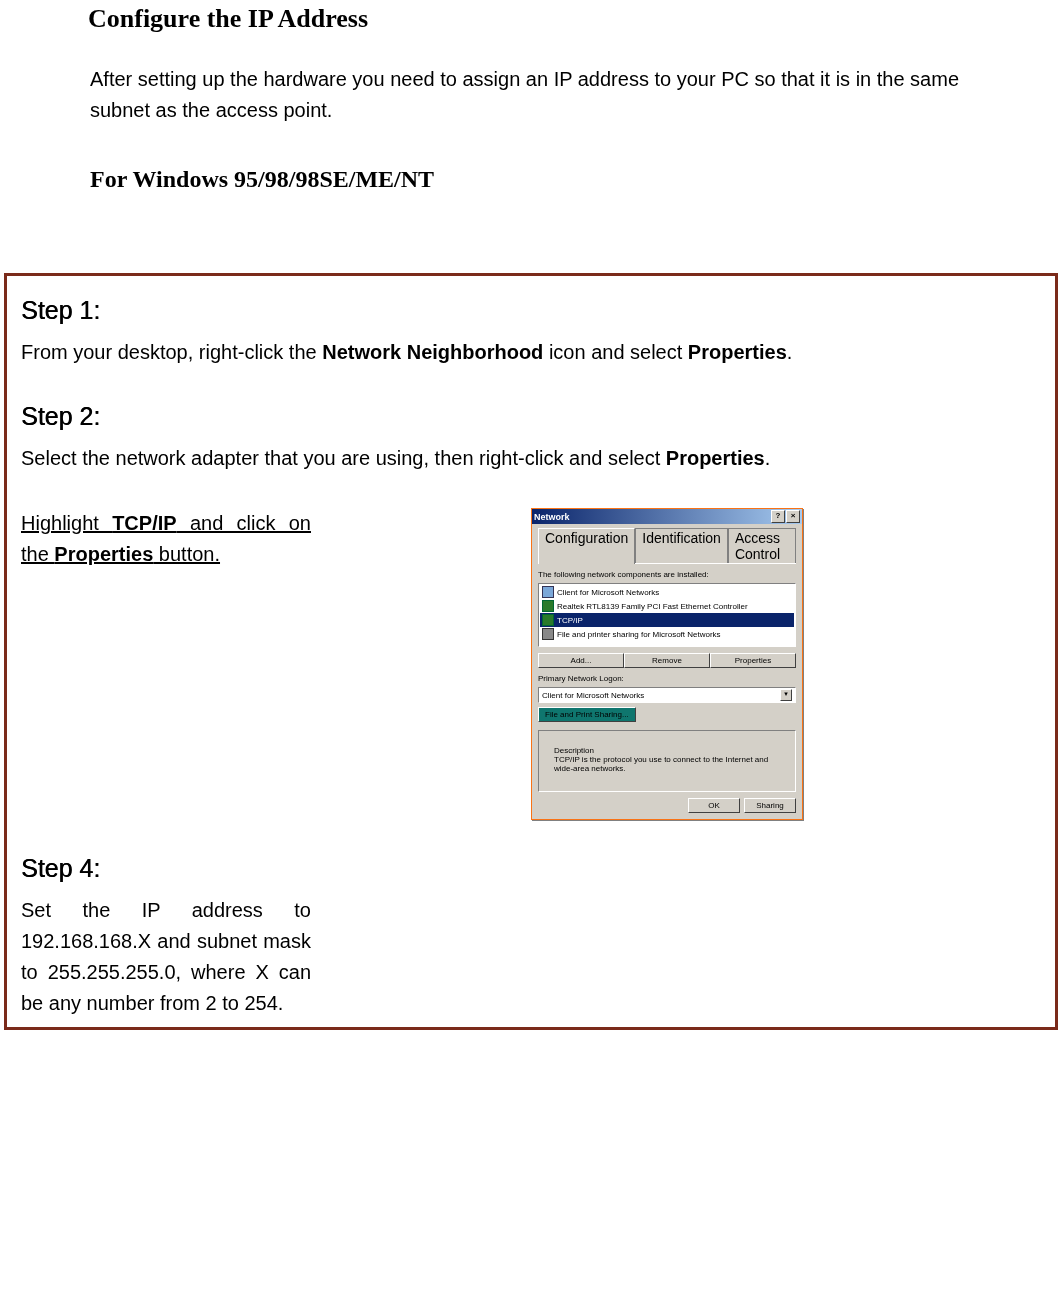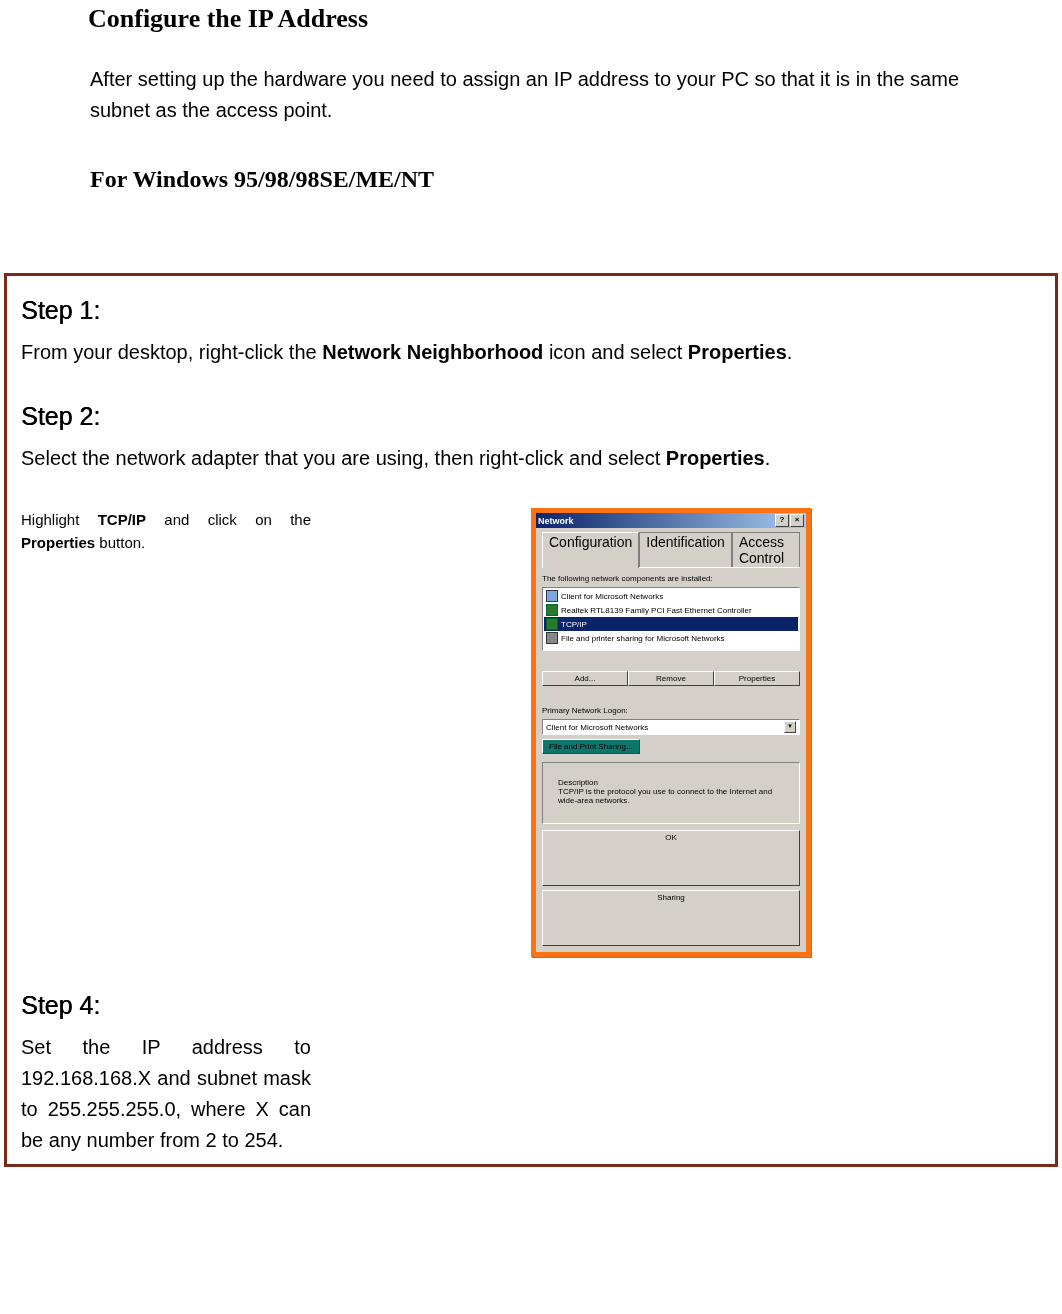--- a/index.html
+++ b/index.html
@@ -44,40 +44,41 @@
     }
     .step-body b { font-weight: bold; }
     .step3-row {
       display: flex;
       align-items: flex-start;
       gap: 20px;
       margin-bottom: 34px;
     }
     .step3-text {
       width: 290px;
-      font-size: 15px;
+      font-size: 20px;
       line-height: 1.55;
       text-align: justify;
+      text-decoration: underline;
     }
     .step4-text {
       width: 290px;
       font-size: 20px;
       line-height: 1.55;
       text-align: justify;
     }
     
     .dlg-wrap {
       margin-left: 200px;
     }
     .dlg {
       width: 270px;
       font-family: Tahoma, Arial, sans-serif;
       font-size: 8px;
       background: #d4d0c8;
-      border: 5px solid #f97316;
+      border: 1px solid #f97316;
       box-shadow: 1px 1px 0 #808080;
     }
     .titlebar {
       background: linear-gradient(to right, #0a246a, #a6caf0);
       color: white;
       display: flex;
       align-items: center;
       justify-content: space-between;
       padding: 1px 2px;
       font-size: 9px;
@@ -140,21 +141,21 @@
       display: inline-block;
       flex-shrink: 0;
     }
     .ic-monitor { background: linear-gradient(#7aa7d8,#7aa7d8); border:1px solid #335; }
     .ic-card { background: #2a7a2a; border:1px solid #063; }
     .ic-proto { background: #2a7a2a; border:1px solid #063; }
     .ic-share { background: #888; border:1px solid #333; }
     .btn-row {
       display: flex;
       justify-content: space-between;
-      margin: 20px 0;
+      margin: 6px 0;
       align-items: flex-end;
     }
     .wbtn {
       flex: 1;
       border: 1px solid #fff;
       border-right-color: #404040;
       border-bottom-color: #404040;
       background: #d4d0c8;
       font-size: 8px;
       padding: 2px 0;
@@ -198,21 +199,20 @@
       font-size: 8px;
       padding: 2px 6px;
       display: inline-block;
       margin: 4px 0;
     }
     .footer-btns {
       display: flex;
       justify-content: flex-end;
       gap: 4px;
       margin-top: 6px;
-      flex-direction: column;
     }
     .footer-btns .wbtn { flex: 0 0 50px; }
   </style>
 </head>
 <body>
 
 <h2 class="heading1">Configure the IP Address</h2>
 
 <p class="intro-para">After setting up the hardware you need to assign an IP address to your PC so that it is in the same subnet as the access point.</p>
 

